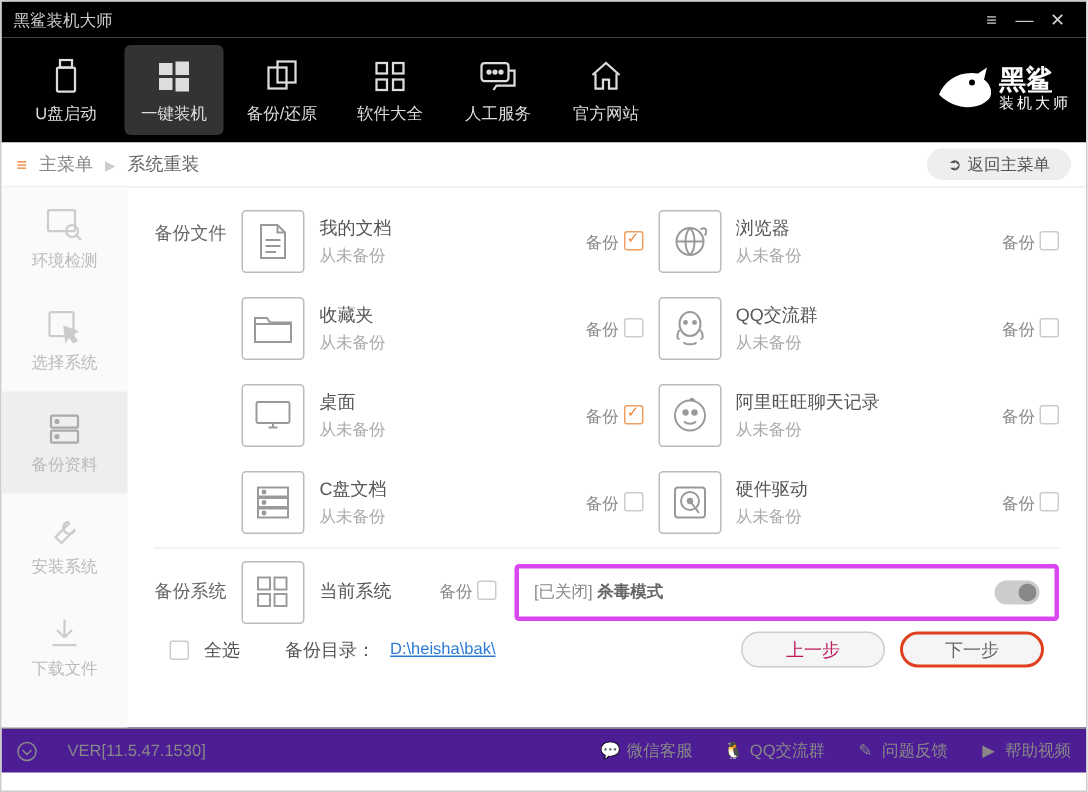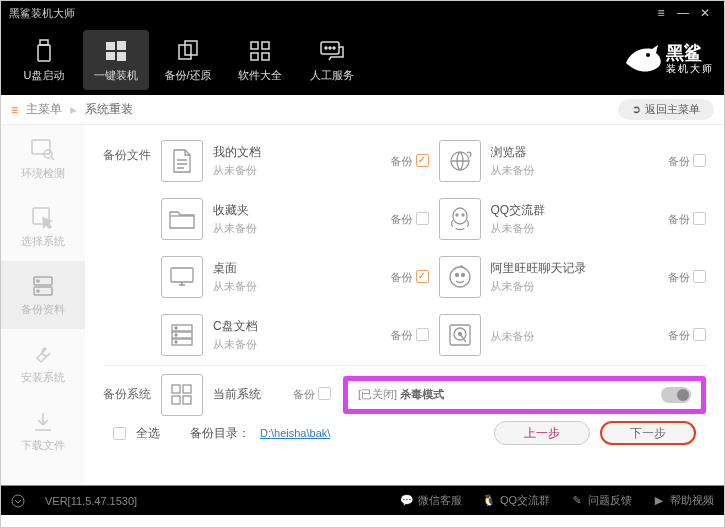--- a/index.html
+++ b/index.html
@@ -29,28 +29,28 @@
 .item{display:flex;align-items:center;height:52px}
 .itemicon{width:42px;height:42px;border:1px solid #bbb;border-radius:3px;display:flex;align-items:center;justify-content:center;color:#888;flex-shrink:0}
 .itemtext{margin-left:10px;flex:1}
 .itemtext .t1{font-size:12px;color:#555}
 .itemtext .t2{font-size:11px;color:#aaa;margin-top:2px}
 .chkwrap{display:flex;align-items:flex-start;gap:3px;font-size:11px;color:#888}
 .chk{width:13px;height:13px;border:1px solid #f0a060;border-radius:2px;display:inline-flex;align-items:center;justify-content:center;cursor:pointer}
 .chk.plain{border-color:#ccc}
 .chk.on::after{content:"✓";color:#f08030;font-size:10px;line-height:1}
 .sysrow{display:flex;align-items:center;height:52px;border-top:1px solid #eee;margin-top:4px;padding-top:6px}
-.killbox{flex:1;display:flex;align-items:center;height:38px;border:5px solid #d946ef;border-radius:3px;padding:0 10px;margin-left:12px;color:#888;font-size:11px}
+.killbox{flex:1;display:flex;align-items:center;height:38px;border:3px solid #d946ef;border-radius:3px;padding:0 10px;margin-left:12px;color:#888;font-size:11px}
 .toggle{margin-left:auto;width:30px;height:16px;border-radius:8px;background:#ccc;position:relative;cursor:pointer}
 .toggle::after{content:"";position:absolute;right:2px;top:2px;width:12px;height:12px;border-radius:50%;background:#888}
 .footer{display:flex;align-items:center;height:32px;padding:0 10px;gap:10px}
 .link{color:#2a7ad6;text-decoration:underline;font-size:11px;cursor:pointer}
 .btn{width:96px;height:24px;border:1px solid #ccc;border-radius:12px;background:#f5f5f5;display:flex;align-items:center;justify-content:center;cursor:pointer;font-size:12px;color:#be185d}
 .btn.primary{border:2px solid #e04020;color:#666}
-.statusbar{height:30px;border-top:1px solid #888;display:flex;align-items:center;padding:0 10px;background:#000000;gap:20px;color:#888;font-size:11px}
+.statusbar{height:30px;border-top:1px solid #888;display:flex;align-items:center;padding:0 10px;background:#4c1d95;gap:20px;color:#888;font-size:11px}
 .statusbar .sitm{display:flex;align-items:center;gap:4px;cursor:pointer}
 .sicon{width:14px;height:14px;display:inline-flex;align-items:center;justify-content:center}
 svg{display:block}
 </style>
 </head>
 <body>
 
 <div class="titlebar">
   <span class="title">黑鲨装机大师</span>
   <span class="winbtn">≡</span>
@@ -103,20 +103,29 @@
     <span class="navicon">
         <svg width="26" height="24" viewBox="0 0 26 24" stroke="#ddd" fill="none" stroke-width="1.5">
           <rect x="2" y="3" width="18" height="12" rx="2"></rect>
           <circle cx="7" cy="9" r="1" fill="#ddd"></circle>
           <circle cx="11" cy="9" r="1" fill="#ddd"></circle>
           <circle cx="15" cy="9" r="1" fill="#ddd"></circle>
           <path d="M20 8h4v10h-12l-2 3"></path>
         </svg>
       </span>
     <span class="lbl">人工服务</span>
+  </div>
+  <div class="navitem">
+    <span class="navicon">
+        <svg width="24" height="24" viewBox="0 0 24 24" stroke="#ddd" fill="none" stroke-width="1.5">
+          <path d="M3 11l9-8 9 8"></path>
+          <path d="M5 10v10h5v-6h4v6h5V10"></path>
+        </svg>
+      </span>
+    <span class="lbl">官方网站</span>
   </div>
   <div class="brand">
     <svg width="44" height="38" viewBox="0 0 44 38">
         <path fill="#fff" d="M6 22c4-10 14-16 26-14l6-4-2 8c4 3 6 8 4 12-6 8-22 10-34-2z"></path>
         <circle cx="28" cy="14" r="2" fill="#000"></circle>
       </svg>
     <div>
       <div class="bt">黑鲨</div>
       <div class="bs">装机大师</div>
     </div>
@@ -312,20 +321,21 @@
         <div class="item">
           <div class="itemicon">
               <svg width="26" height="26" viewBox="0 0 26 26" stroke="#999" fill="none" stroke-width="1.3">
                 <rect x="3" y="3" width="20" height="20" rx="2"></rect>
                 <circle cx="13" cy="12" r="6"></circle>
                 <circle cx="13" cy="12" r="1.5" fill="#999"></circle>
                 <path d="M13 12l6 8"></path>
               </svg>
             </div>
           <div class="itemtext">
+              <div class="t1">硬件驱动</div>
               <div class="t2">从未备份</div>
             </div>
           <div class="chkwrap">
               <span>备份</span>
               <span class="chk plain"></span>
             </div>
         </div>
 
       </div>
     </div>

